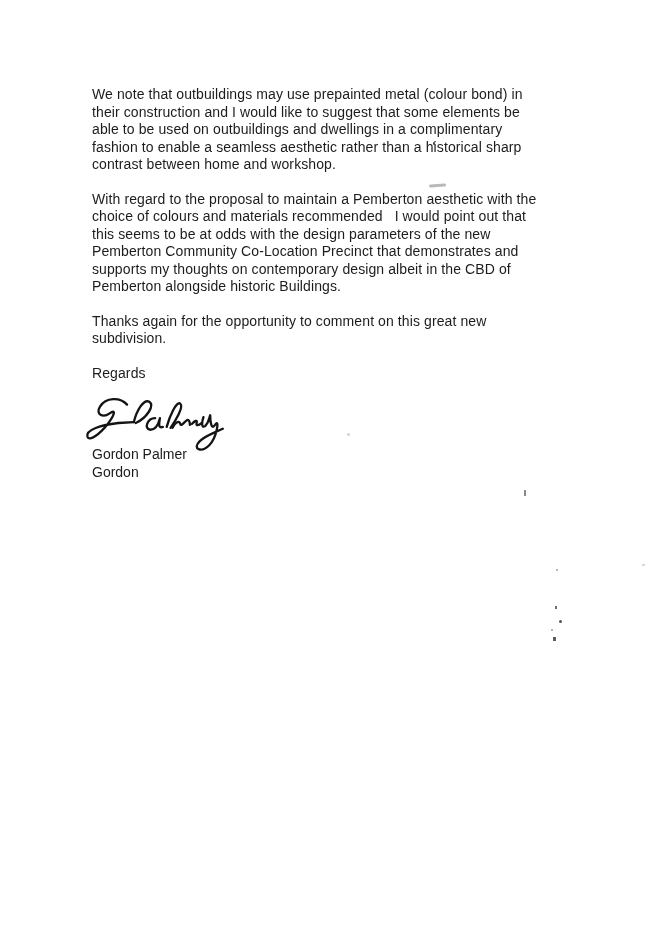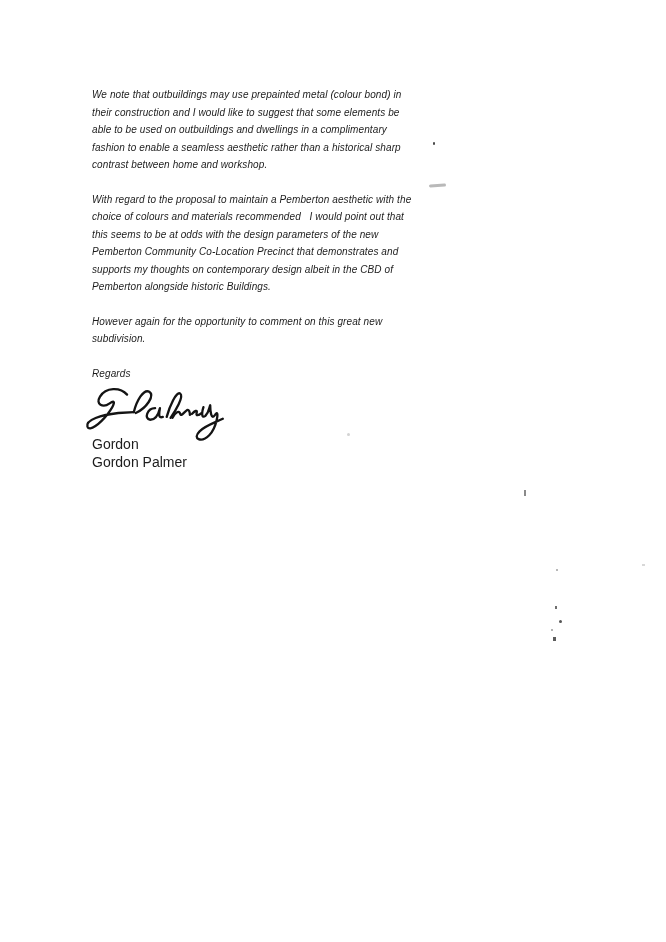--- a/index.html
+++ b/index.html
@@ -17,28 +17,27 @@
     color: #1c1c1c;
   }
   .letter-body {
     position: absolute;
     left: 92px;
     top: 86px;
     width: 540px;
   }
   .para {
     margin: 0 0 17px 0;
-    font-size: 10px;
+    font-size: 14px;
     line-height: 17.5px;
     white-space: pre-wrap;
     letter-spacing: 0.1px;
-    font-style: italic;
   }
   .closing {
-    margin-bottom: 2px;
+    margin-bottom: 12px;
   }
   .signature-block {
     margin: 2px 0 -4px -8px;
     height: 56px;
   }
   .sig-name {
     margin: 0;
     font-size: 14px;
     line-height: 17.5px;
   }
@@ -84,39 +83,39 @@
 contrast between home and workshop.</p>
 
 
     <p class="para">With regard to the proposal to maintain a Pemberton aesthetic with the
 choice of colours and materials recommended   I would point out that
 this seems to be at odds with the design parameters of the new
 Pemberton Community Co-Location Precinct that demonstrates and
 supports my thoughts on contemporary design albeit in the CBD of
 Pemberton alongside historic Buildings.</p>
 
-    <p class="para">However again for the opportunity to comment on this great new
+    <p class="para">Thanks again for the opportunity to comment on this great new
 subdivision.</p>
 
     <p class="para closing">Regards</p>
 
     <div class="signature-block">
       <svg class="sig-svg" width="148" height="58" viewBox="0 0 150 60" fill="none" stroke="#141414" stroke-width="2.4" stroke-linecap="round" stroke-linejoin="round">
         <path d="M 43 11 C 36 3, 21 3, 15 13 C 10 21, 18 25, 25 20 C 32 15, 30 22, 23 31 C 15 41, 4 50, 2 44 C 0 37, 16 32, 34 30 L 50 29"></path>
         <path d="M 50 29 C 53 17, 60 5, 66 8 C 72 12, 63 25, 52 30"></path>
         <path d="M 72 25 C 64 25, 60 36, 67 37 C 73 37, 76 29, 77 25 C 76 30, 75 36, 80 34"></path>
         <path d="M 84 34 C 87 23, 94 7, 98 10 C 102 13, 93 28, 88 35"></path>
         <path d="M 90 35 C 93 29, 97 27, 98 31 C 99 34, 102 29, 105 27 C 107 26, 108 29, 108 32"></path>
         <path d="M 110 31 C 113 28, 116 26, 115 30 C 114 33, 117 33, 120 30"></path>
         <path d="M 122 24 C 120 30, 120 36, 124 33 C 128 29, 128 24, 129 22 C 129 28, 130 38, 134 32 C 139 24, 136 45, 128 53 C 120 61, 110 57, 118 49 C 124 43, 134 40, 142 36"></path>
       </svg>
     </div>
 
+    <p class="sig-name">Gordon Palmer</p>
     <p class="sig-name">Gordon</p>
-    <p class="sig-name">Gordon Palmer</p>
 
   </div>
 
   <span class="artifact smudge-dash"></span>
   <span class="artifact dot-accent"></span>
   <span class="artifact speck-a"></span>
   <span class="artifact tick-b"></span>
   <span class="artifact speck-c"></span>
   <span class="artifact speck-d"></span>
   <span class="artifact speck-e"></span>

